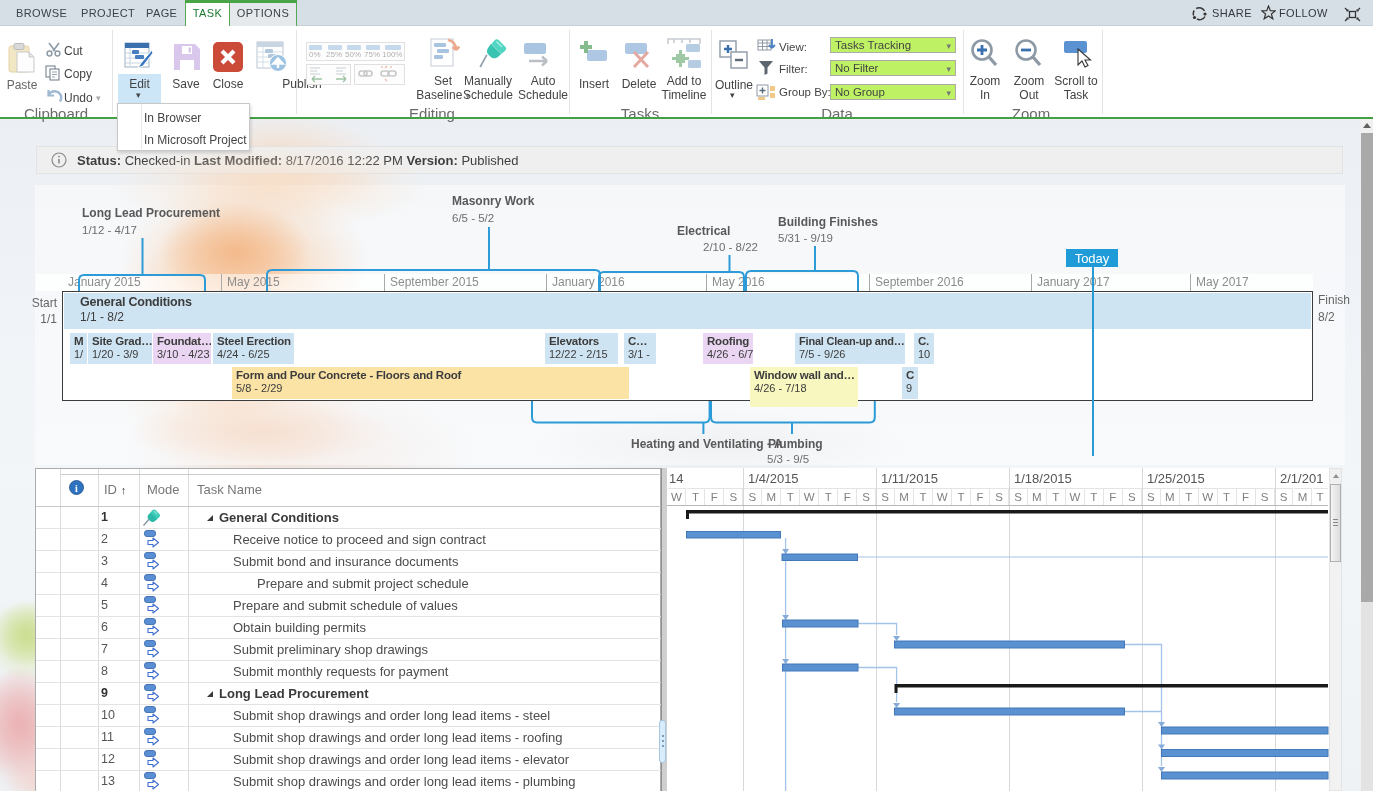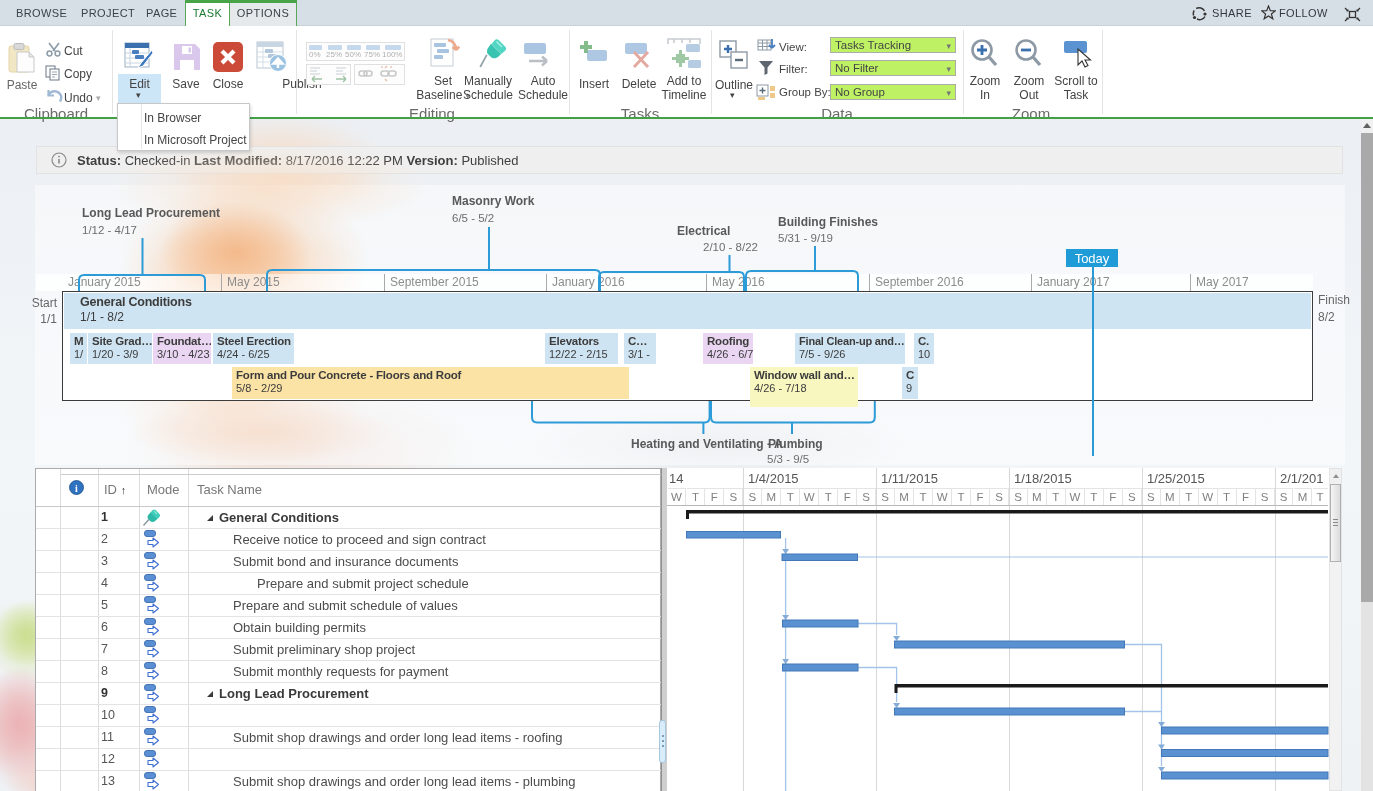--- a/index.html
+++ b/index.html
@@ -501,45 +501,47 @@
   <div class="cell" style="left:197px; top:129px;">Prepare and submit schedule of values</div>
   <div class="idnum" style="top:151px;">6</div>
     <svg class="abs tm" style="top:149px;">
       <use href="#modeicon"></use>
     </svg>
   <div class="cell" style="left:197px; top:151px;">Obtain building permits</div>
   <div class="idnum" style="top:173px;">7</div>
     <svg class="abs tm" style="top:171px;">
       <use href="#modeicon"></use>
     </svg>
-  <div class="cell" style="left:197px; top:173px;">Submit preliminary shop project</div>
+  <div class="cell" style="left:197px; top:173px;">Submit preliminary shop drawings</div>
   <div class="idnum" style="top:195px;">8</div>
     <svg class="abs tm" style="top:193px;">
       <use href="#modeicon"></use>
     </svg>
   <div class="cell" style="left:197px; top:195px;">Submit monthly requests for payment</div>
   <div class="idnum" style="top:217px; font-weight:bold; color:#333;">9</div>
     <svg class="abs tm" style="top:215px;">
       <use href="#modeicon"></use>
     </svg>
   <div class="tri" style="top:222px;"></div>
   <div class="cell" style="left:183px; top:217px; font-weight:bold; color:#3a3a3a;">Long Lead Procurement</div>
   <div class="idnum" style="top:239px;">10</div>
     <svg class="abs tm" style="top:237px;">
       <use href="#modeicon"></use>
     </svg>
+  <div class="cell" style="left:197px; top:239px;">Submit shop drawings and order long lead items - steel</div>
   <div class="idnum" style="top:261px;">11</div>
     <svg class="abs tm" style="top:259px;">
       <use href="#modeicon"></use>
     </svg>
   <div class="cell" style="left:197px; top:261px;">Submit shop drawings and order long lead items - roofing</div>
   <div class="idnum" style="top:283px;">12</div>
     <svg class="abs tm" style="top:281px;">
       <use href="#modeicon"></use>
     </svg>
+  <div class="cell" style="left:197px; top:283px;">Submit shop drawings and order long lead items - elevator</div>
   <div class="idnum" style="top:305px;">13</div>
     <svg class="abs tm" style="top:303px;">
       <use href="#modeicon"></use>
     </svg>
   <div class="cell" style="left:197px; top:305px;">Submit shop drawings and order long lead items - plumbing</div>
 </div>
 
 <div id="gantt" class="abs">
 <div class="daycell" style="left:0.5px; width:18.97px;">W</div>
 <div class="daycell" style="left:19.5px; width:18.97px;">T</div>

